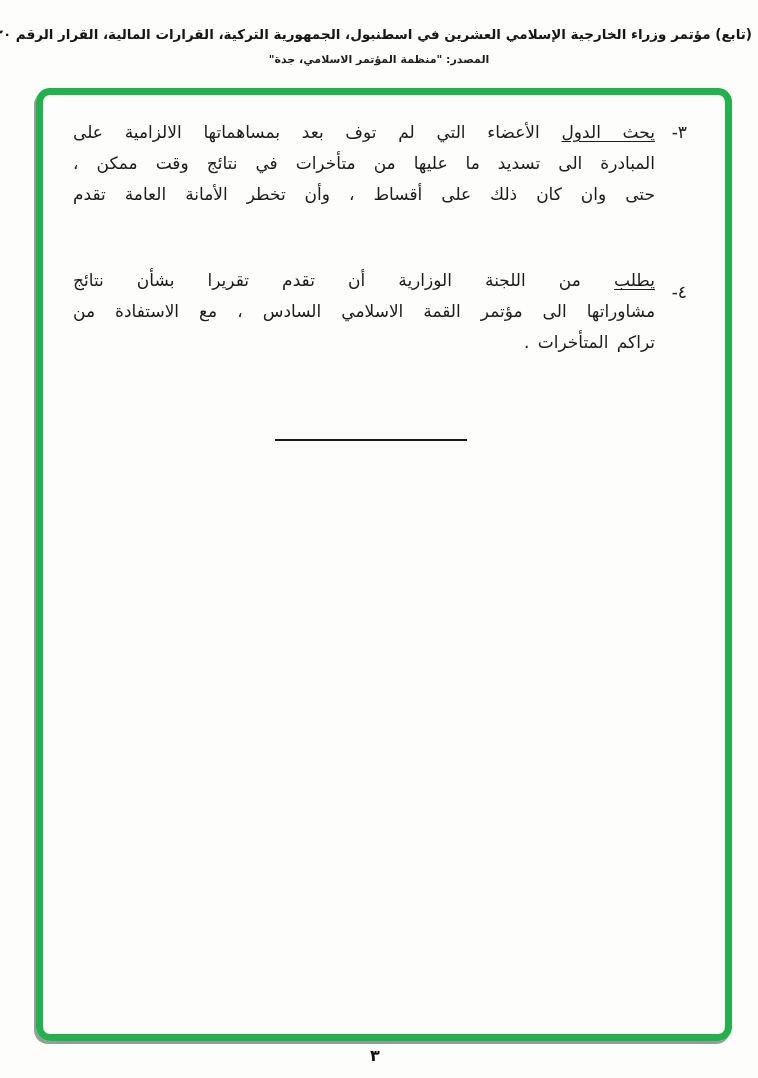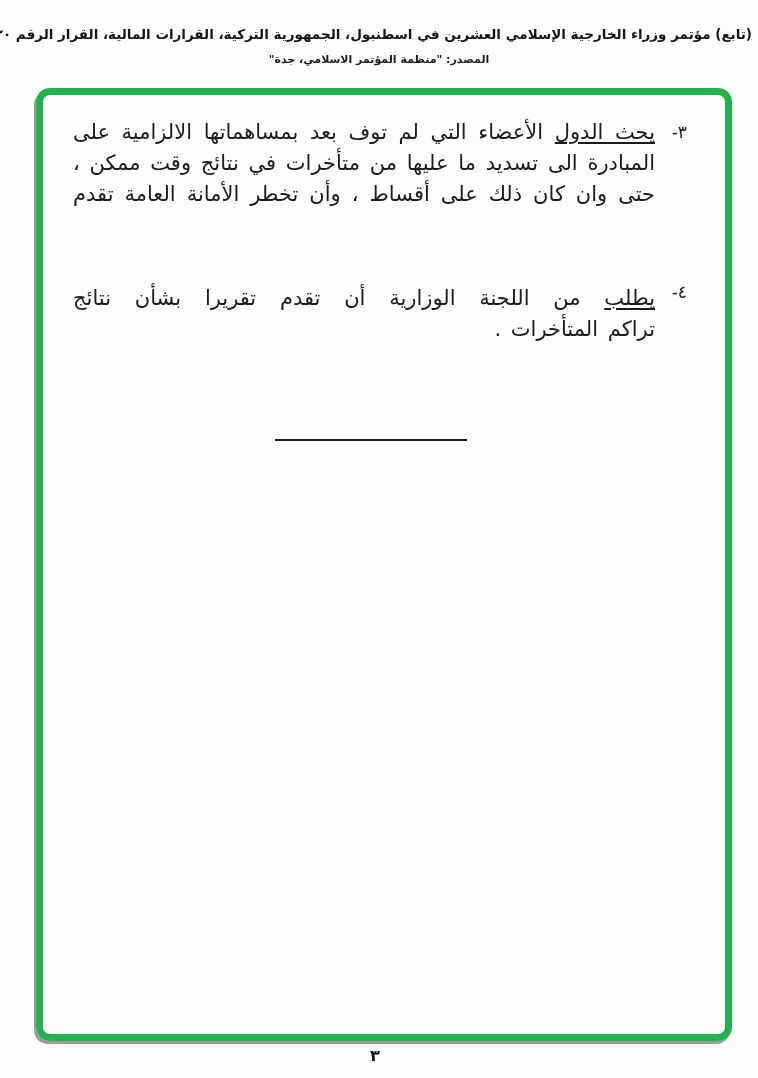--- a/index.html
+++ b/index.html
@@ -50,21 +50,21 @@
     font-size: 17px;
     line-height: 31px;
     text-align: right;
     color: #1b1b1b;
   }
   .item-text {
     position: absolute;
     right: 103px;
     width: 582px;
     direction: rtl;
-    font-size: 21px;
+    font-size: 17px;
     line-height: 31px;
     word-spacing: 3px;
     color: #1b1b1b;
   }
   .line {
     text-align: justify;
     text-align-last: justify;
   }
   .line.last {
     text-align-last: right;
@@ -100,20 +100,21 @@
 <div class="frame"></div>
 
 <div class="item-number" style="top:117px;">٣-</div>
 <div class="item-text" style="top:117px;">
   <div class="line"><span class="u">يحث الدول</span><span> الأعضاء التي لم توف بعد بمساهماتها الالزامية على</span></div>
   <div class="line"><span>المبادرة الى تسديد ما عليها من متأخرات في نتائج وقت ممكن ،</span></div>
   <div class="line"><span>حتى وان كان ذلك على أقساط ، وأن تخطر الأمانة العامة تقدم</span></div>
 </div>
 
 <div class="item-number" style="top:277px;">٤-</div>
-<div class="item-text" style="top:283px;">
+<div class="item-text" style="top:265px;">
   <div class="line"><span class="u">يطلب</span><span> من اللجنة الوزارية أن تقدم تقريرا بشأن نتائج</span></div>
+  <div class="line"><span>مشاوراتها الى مؤتمر القمة الاسلامي السادس ، مع الاستفادة من</span></div>
   <div class="line last"><span>تراكم المتأخرات .</span></div>
 </div>
 
 <div class="divider"></div>
 
 <div class="page-num">٣</div>
 
 </body></html>

